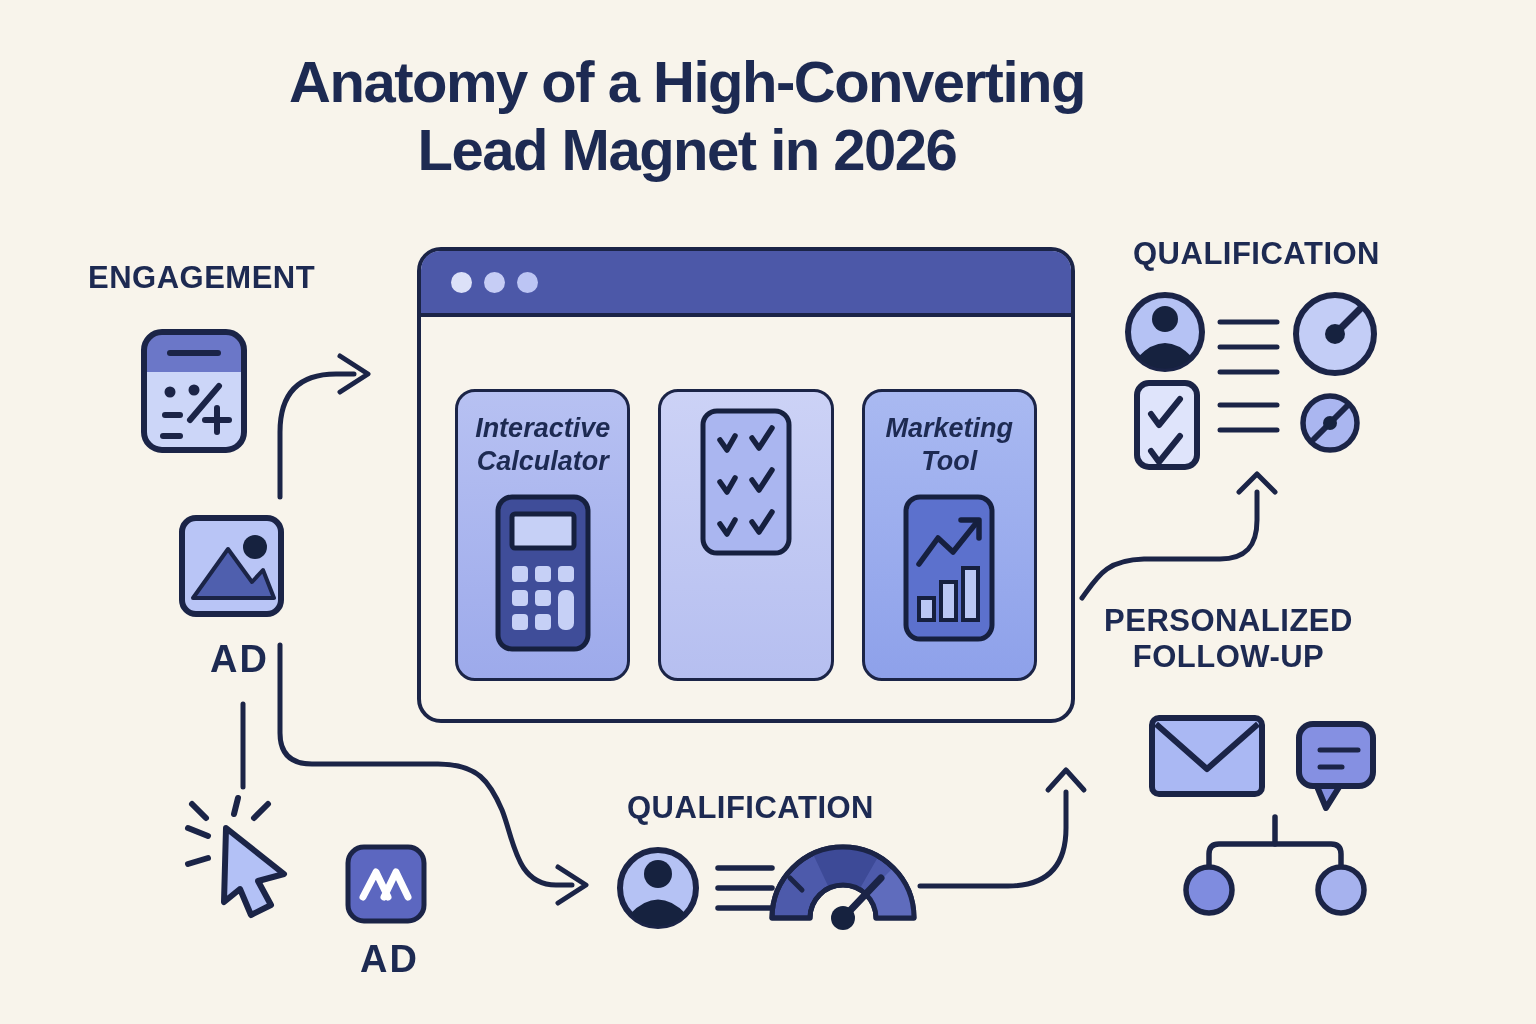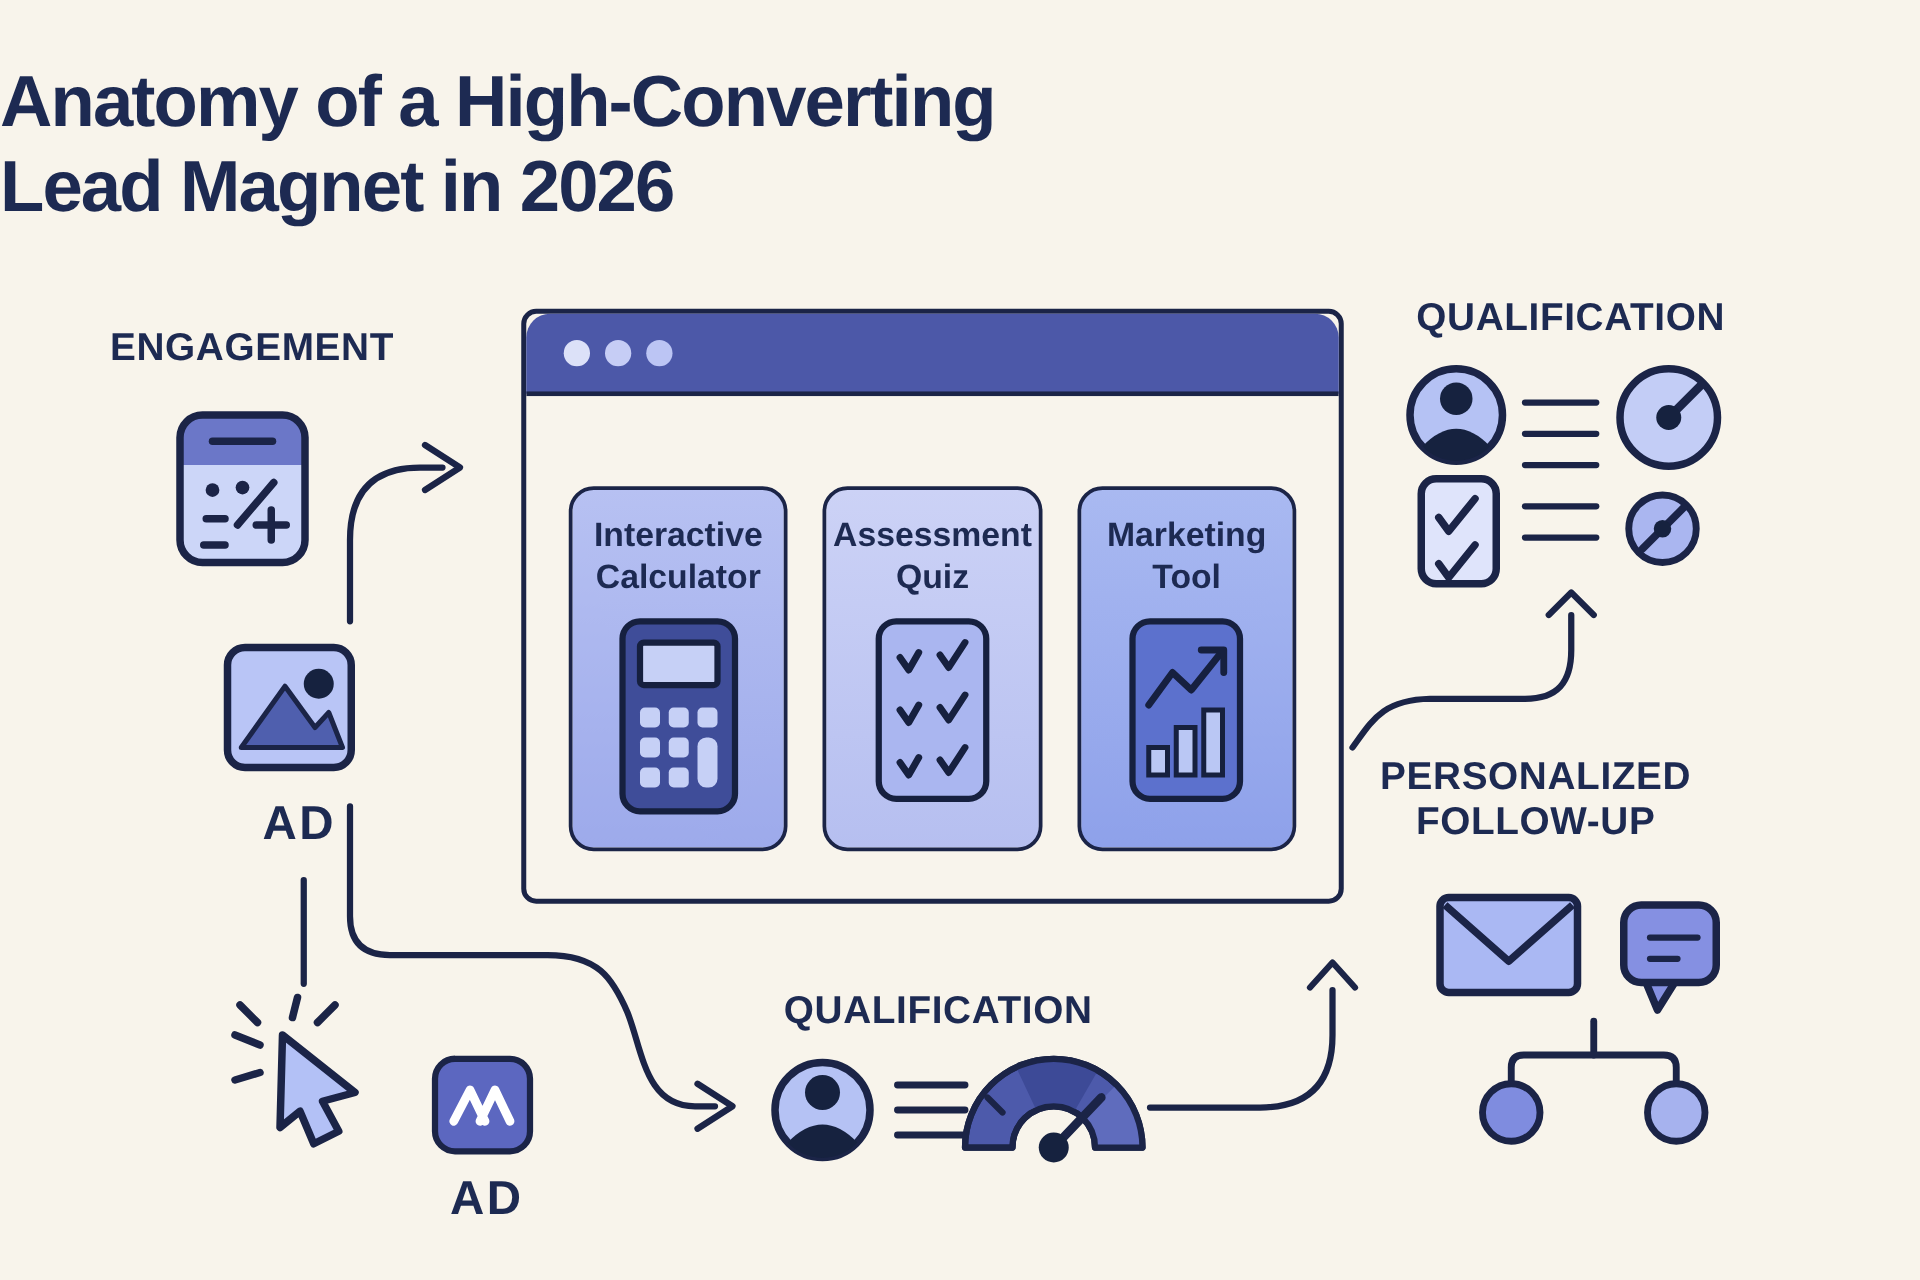--- a/index.html
+++ b/index.html
@@ -1,28 +1,28 @@
 <!DOCTYPE html>
 <html><head>
 <meta charset="utf-8">
 <style>
   html,body{margin:0;padding:0;}
   body{width:1536px;height:1024px;overflow:hidden;
        font-family:"Liberation Sans", sans-serif;}
   .canvas{position:relative;width:1536px;height:1024px;background:#f8f4eb;}
   .abs{position:absolute;}
-  .title{left:0;top:48px;width:1374px;text-align:left;
+  .title{left:0;top:48px;width:1374px;text-align:center;
          font-size:58px;font-weight:700;line-height:1.17;letter-spacing:-1.5px;
          color:#1d2a52;white-space:pre-line;}
   .seclabel{font-size:31px;font-weight:700;color:#1d2a52;letter-spacing:.5px;
             white-space:pre-line;}
   .adlabel{font-size:38px;font-weight:700;color:#1d2a52;letter-spacing:2px;}
   
   .browser{left:417px;top:247px;width:650px;height:468px;background:#f8f4ec;
-           border:4px solid #1b2447;border-radius:12px;}
+           border:4px solid #1b2447;border-radius:24px;font-style:italic;}
   .browser-header{position:absolute;left:0;top:0;right:0;height:62px;background:#4c58a8;
                   border-bottom:4px solid #1b2447;border-radius:19px 19px 0 0;
                   display:flex;align-items:center;padding-left:30px;gap:12px;}
   .dot{width:21px;height:21px;border-radius:50%;}
   .cards{position:absolute;left:34px;right:34px;top:138px;height:292px;
          display:flex;gap:28px;}
   .card{flex:1;border:3.5px solid #1b2447;border-radius:20px;
         display:flex;flex-direction:column;align-items:center;}
   .card-title{margin-top:20px;font-size:27px;font-weight:700;line-height:1.22;
               color:#1d2a52;text-align:center;white-space:pre-line;}
@@ -122,22 +122,20 @@
             <rect x="19" y="98" width="16" height="16" rx="4"></rect>
             <rect x="42" y="98" width="16" height="16" rx="4"></rect>
             <rect x="19" y="122" width="16" height="16" rx="4"></rect>
             <rect x="42" y="122" width="16" height="16" rx="4"></rect>
             <rect x="65" y="98" width="16" height="40" rx="7"></rect>
           </g>
         </svg>
       </div>
 
       <div class="card" style="background:linear-gradient(180deg,#ccd2f6,#b6bff0);">
-        <div class="card-title">Assessment
-Quiz</div>
         <svg class="card-icon" width="96" height="152" viewBox="0 0 96 152">
           <rect x="5" y="5" width="86" height="142" rx="14" fill="#aab6f0" stroke="#16203f" stroke-width="5"></rect>
           <g fill="none" stroke="#16203f" stroke-width="5.5" stroke-linecap="round" stroke-linejoin="round">
             <path d="M 22 34 L 29 44 L 37 30"></path>
             <path d="M 54 32 L 61 42 L 74 22"></path>
             <path d="M 22 76 L 29 86 L 37 72"></path>
             <path d="M 54 74 L 61 84 L 74 64"></path>
             <path d="M 22 118 L 29 128 L 37 114"></path>
             <path d="M 54 116 L 61 126 L 74 106"></path>
           </g>

